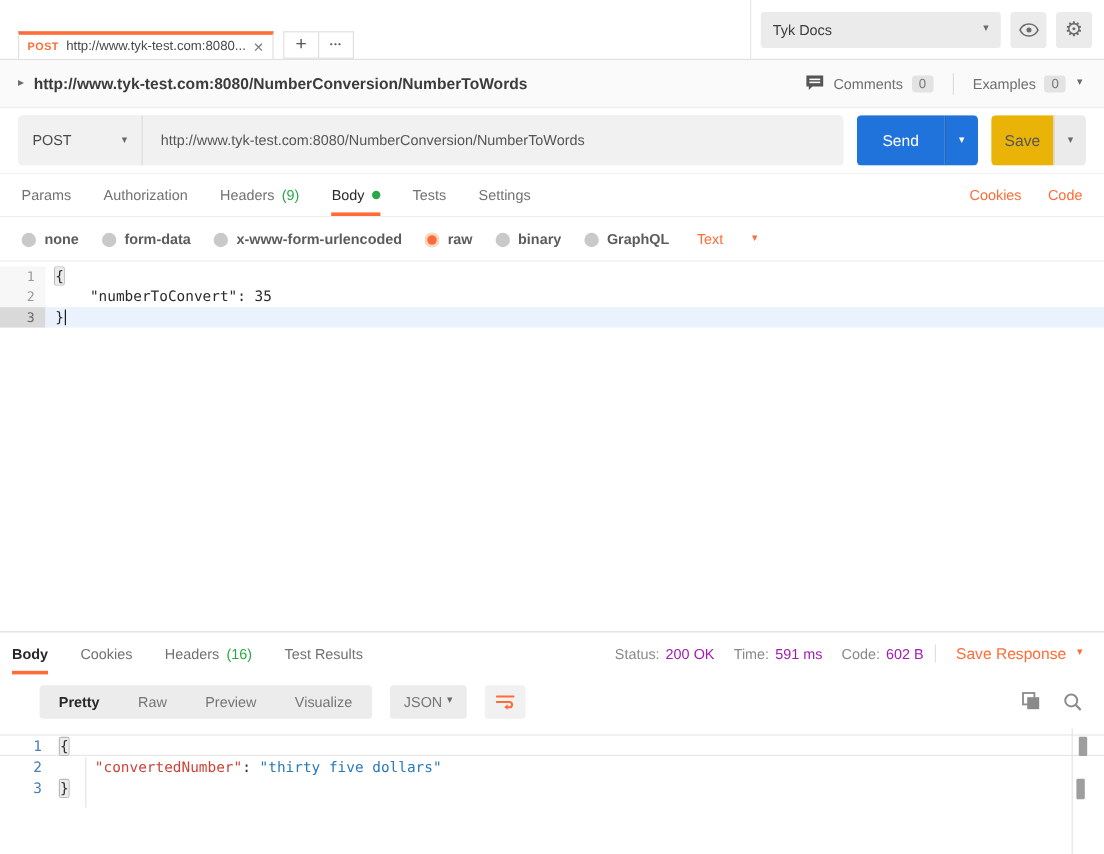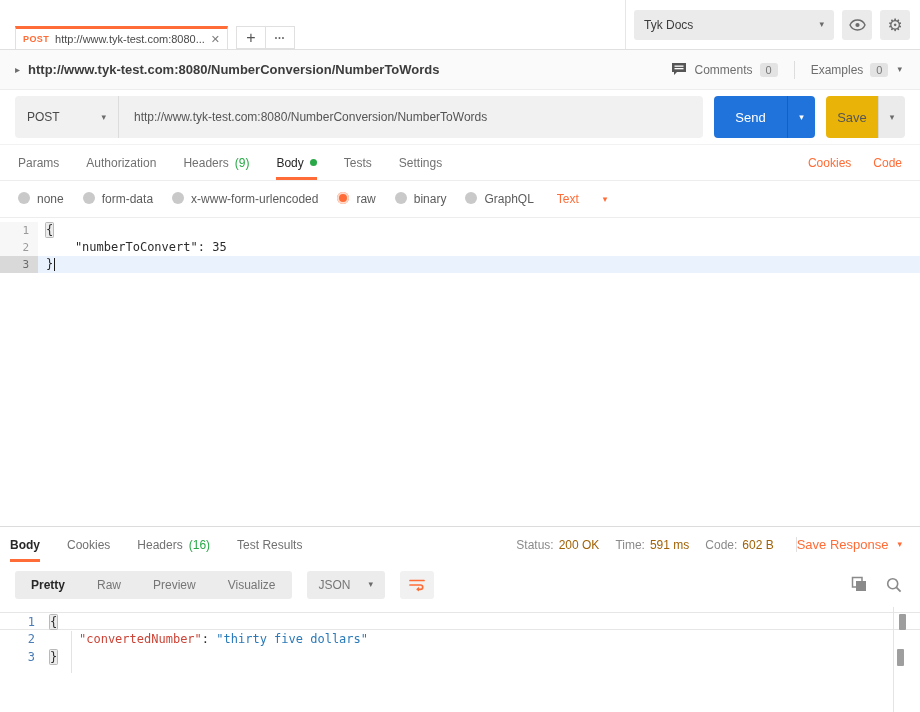--- a/index.html
+++ b/index.html
@@ -71,22 +71,22 @@
     margin-right:27px; cursor:pointer; border-bottom:3px solid transparent;
     border-top:3px solid transparent; }
   .rtab.active { color:#282828; border-bottom-color:#ff6c37; }
   .rtab .cnt { color:#29a847; }
   .dot { width:7px; height:7px; border-radius:50%; background:#29a847; }
   .tabs-links { margin-left:auto; display:flex; align-items:center; gap:22px; }
   .olink { font-size:12px; color:#ff6c37; cursor:pointer; }
 
   
   .mode-row { height:36px; display:flex; align-items:center; padding:0 18px; flex:none; }
-  .mode { display:flex; align-items:flex-start; gap:7px; margin-right:19px; cursor:pointer;
-    font-size:12px; color:#5c5c5c; }
+  .mode { display:flex; align-items:flex-end; gap:7px; margin-right:19px; cursor:pointer;
+    font-size:12px; color:#5c5c5c;font-weight:bold; }
   .radio { width:12px; height:12px; border-radius:50%; background:#c9c9c9; }
   .mode.sel .radio { background:#ff6c37; box-shadow:inset 0 0 0 2px #ffd9c9; }
   .raw-type { display:flex; align-items:center; gap:24px; font-size:12px; color:#ff6c37;
     cursor:pointer; margin-left:4px; }
   .raw-type .caret { color:#ff6c37; }
 
   
   .req-editor { height:296px; border-top:1px solid #ededed; flex:none;
     font-family:"DejaVu Sans Mono", monospace; font-size:12px; padding-top:4px; }
   .rq-line { display:flex; height:17px; line-height:17px; }
@@ -99,31 +99,31 @@
   .cursor { display:inline-block; width:1px; height:13px; background:#1a1a1a;
     vertical-align:middle; margin-left:1px; }
   .flex-gap { flex:1; }
 
   
   .response { border-top:1px solid #dcdcdc; flex:none; }
   .resp-tabs { height:35px; display:flex; align-items:stretch; padding:0 18px 0 10px; }
   .resp-tabs .rtab.active { font-weight:bold; }
   .status-group { margin-left:auto; display:flex; align-items:center; font-size:12px; }
   .st-label { color:#8a8a8a; margin-left:16px; }
-  .st-val { color:#a16207; margin-left:5px; }
+  .st-val { color:#a21caf; margin-left:5px; }
   .save-resp { display:flex; align-items:center; gap:9px; color:#ff6c37; font-size:13px;
-    border-left:1px solid #e0e0e0; margin-left:22px; cursor:pointer; }
+    border-left:1px solid #e0e0e0; padding-left:17px; margin-left:9px; cursor:pointer; }
   .save-resp .caret { color:#ff6c37; }
 
-  .resp-toolbar { height:45px; display:flex; align-items:center; padding:0 18px 0 15px; }
+  .resp-toolbar { height:45px; display:flex; align-items:center; padding:0 18px 0 15px;margin-left:18px; }
   .seg { display:flex; background:#ececec; border-radius:3px; height:28px; align-items:center; }
   .seg-btn { padding:0 16px; font-size:12px; color:#767676; cursor:pointer; line-height:28px; }
   .seg-btn.active { color:#282828; font-weight:bold; }
   .fmt-pill { margin-left:15px; height:28px; background:#ececec; border-radius:3px; display:flex;
-    align-items:center; gap:18px; padding:0 12px; font-size:12px; color:#767676; cursor:pointer; }
+    align-items:center; gap:4px; padding:0 12px; font-size:12px; color:#767676; cursor:pointer; }
   .wrap-pill { margin-left:15px; width:34px; height:28px; background:#f1f1f1; border-radius:3px;
     display:flex; align-items:center; justify-content:center; cursor:pointer; }
   .tb-icons { margin-left:auto; display:flex; align-items:center; gap:19px; }
   .tb-icon { cursor:pointer; display:flex; }
 
   .resp-editor { position:relative; height:105px; font-family:"DejaVu Sans Mono", monospace;
     font-size:12px; padding-top:5px; }
   .rs-line { display:flex; height:18px; line-height:18px; }
   .rs-line.band { border-top:1px solid #e6e6e6; border-bottom:1px solid #e6e6e6; }
   .rs-gut { width:50px; flex:none; color:#4a7cb5; text-align:right; padding-right:15px; }

